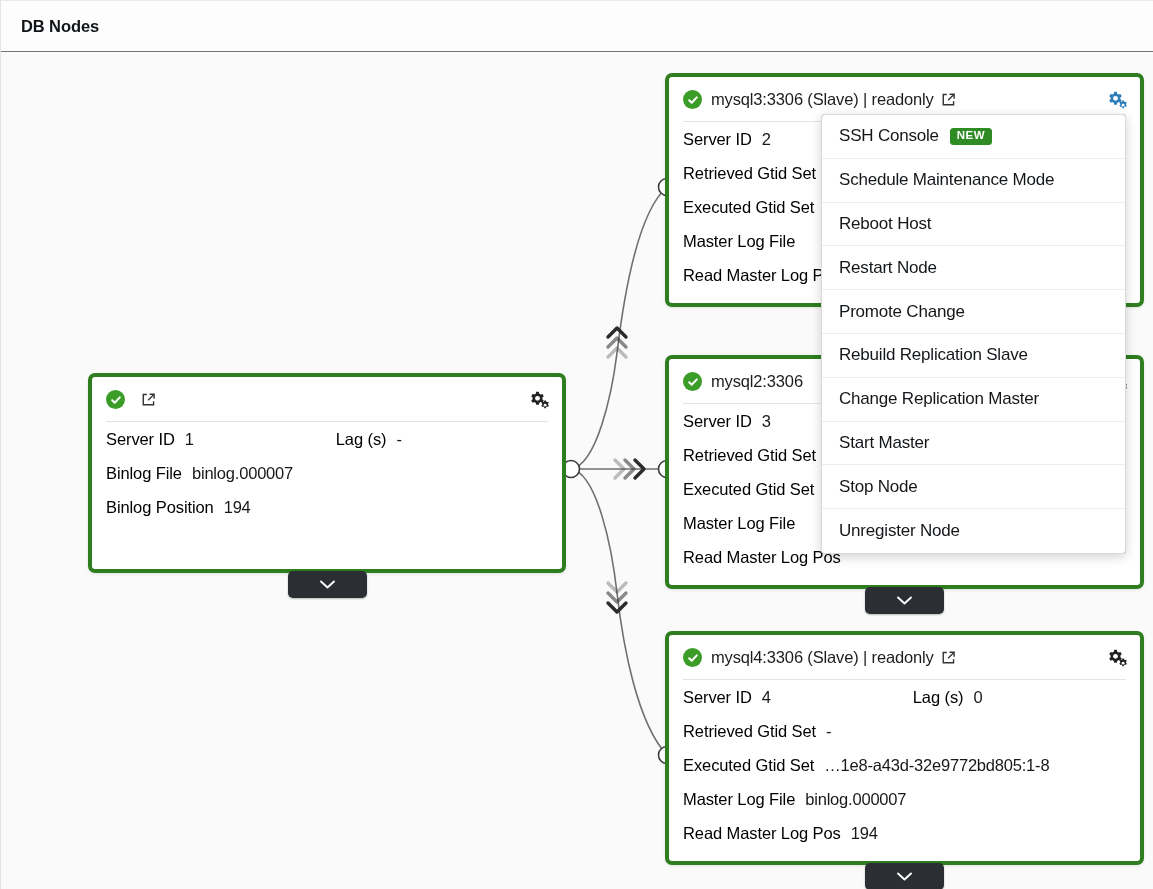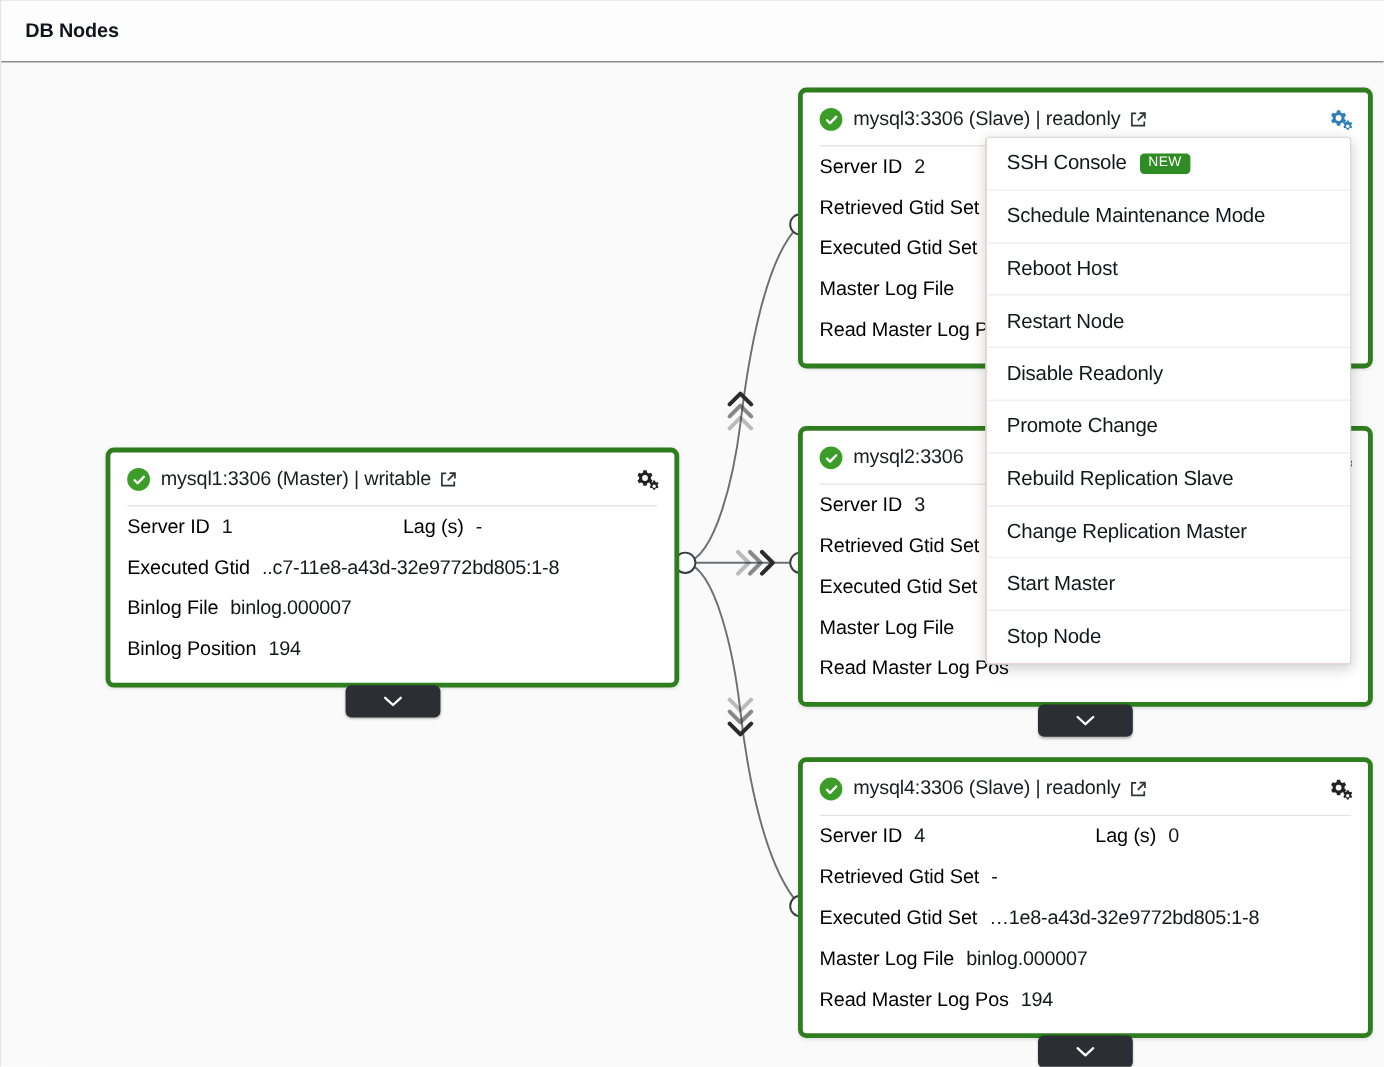--- a/index.html
+++ b/index.html
@@ -166,21 +166,21 @@
     box-shadow: 0 1px 2px rgba(0,0,0,0.25);
   }
   .collapse-tab svg { display: block; }
 
   
   #node-menu {
     position: absolute;
     left: 784px;
     top: 113px;
     width: 303px;
-    background: #fca5a5;
+    background: #a16207;
     border: 1px solid #d9d9d9;
     border-radius: 3px;
     box-shadow: 0 3px 11px rgba(0,0,0,0.18);
     z-index: 40;
     overflow: hidden;
   }
   .menu-item {
     height: 43.8px;
     display: flex;
     align-items: center;
@@ -192,21 +192,21 @@
     box-sizing: border-box;
     letter-spacing: -0.2px;
     background: #ffffff;
   }
   .menu-item:last-child { border-bottom: none; }
   .new-badge {
     margin-left: 11px;
     background: #2f8b23;
     color: #ffffff;
     font-size: 11.5px;
-    font-weight: normal;
+    font-weight: bold;
     letter-spacing: 0.4px;
     padding: 2.5px 7px 3px 7px;
     border-radius: 3.5px;
     line-height: 1;
   }
 </style>
 </head>
 <body>
 
 <div id="panel">
@@ -409,21 +409,20 @@
         </svg>
     </div>
 
     <div class="node master" style="left:51px; top:320px; width:478px; height:200px;">
       <div class="node-head">
         <span class="ok-badge">
           <svg width="12" height="12" viewBox="0 0 12 12">
               <path d="M2.2,6.2 L4.7,8.7 L9.8,3.4" fill="none" stroke="#ffffff" stroke-width="2" stroke-linecap="round" stroke-linejoin="round"></path>
             </svg>
         </span>
-        <span class="node-title">mysql1:3306 (Master) | writable</span>
         <span class="ext-link">
           <svg width="15" height="15" viewBox="0 0 16 16">
             <path d="M6.2,2.6 H2.4 V13.6 H13.4 V9.9" fill="none" stroke="currentColor" stroke-width="1.5"></path>
             <path d="M9.2,2.4 H14 V7.1" fill="none" stroke="currentColor" stroke-width="1.5"></path>
             <path d="M13.6,2.8 L7.6,8.8" fill="none" stroke="currentColor" stroke-width="1.5"></path>
           </svg>
         </span>
         <span class="gear-btn">
           <svg width="22" height="20" viewBox="0 0 26 24">
             <g fill="currentColor">
@@ -439,24 +438,20 @@
       <div class="node-body">
         <div class="row">
           <span class="lbl">Server ID</span>
           <span class="val">1</span>
           <span class="pair2" style="padding-left:142px;">
             <span class="lbl">Lag (s)</span>
             <span class="val">-</span>
           </span>
         </div>
         <div class="row">
-          <span class="lbl">Executed Gtid</span>
-          <span class="val">..c7-11e8-a43d-32e9772bd805:1-8</span>
-        </div>
-        <div class="row">
           <span class="lbl">Binlog File</span>
           <span class="val">binlog.000007</span>
         </div>
         <div class="row">
           <span class="lbl">Binlog Position</span>
           <span class="val">194</span>
         </div>
       </div>
     </div>
     <div class="collapse-tab" style="left:251px; top:518px;">
@@ -473,33 +468,33 @@
       <div class="menu-item">
         <span>Schedule Maintenance Mode</span>
       </div>
       <div class="menu-item">
         <span>Reboot Host</span>
       </div>
       <div class="menu-item">
         <span>Restart Node</span>
       </div>
       <div class="menu-item">
-        <span>Disable Readonly</span>
-      </div>
-      <div class="menu-item">
         <span>Promote Change</span>
       </div>
       <div class="menu-item">
         <span>Rebuild Replication Slave</span>
       </div>
       <div class="menu-item">
         <span>Change Replication Master</span>
       </div>
       <div class="menu-item">
         <span>Start Master</span>
       </div>
       <div class="menu-item">
         <span>Stop Node</span>
+      </div>
+      <div class="menu-item">
+        <span>Unregister Node</span>
       </div>
     </div>
 
   </div>
 </div>
 
 </body></html>

